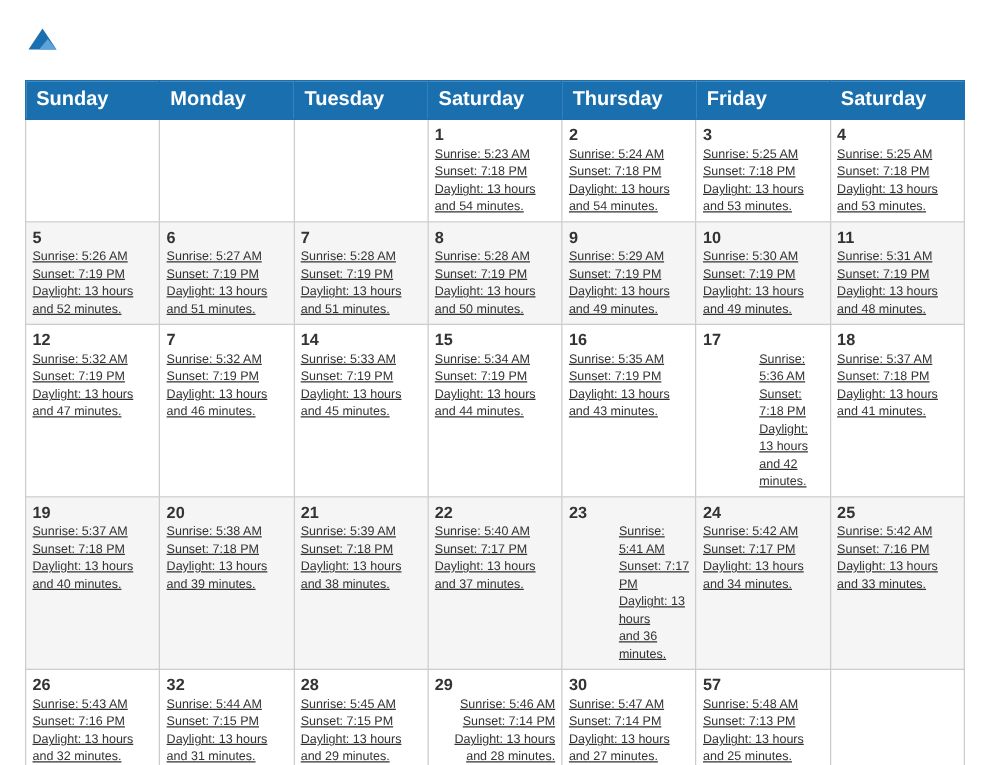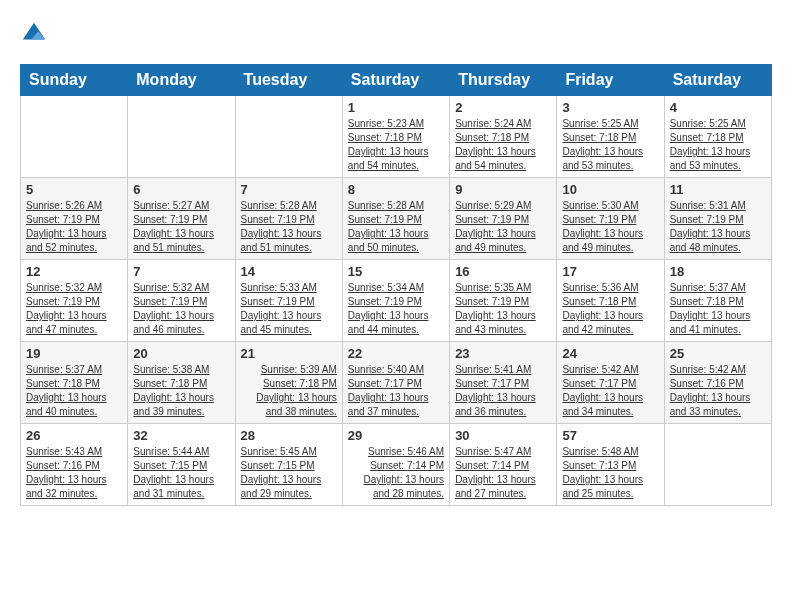--- a/index.html
+++ b/index.html
@@ -243,21 +243,21 @@
         </td>
         <td>
           <span class="day-number">16</span>
           <div class="day-info" style="white-space: pre-line;">Sunrise: 5:35 AM
 Sunset: 7:19 PM
 Daylight: 13 hours
 and 43 minutes.</div>
         </td>
         <td>
           <span class="day-number">17</span>
-          <div class="day-info" style="white-space: pre-line;">Sunrise: 5:36 AM
+          <div class="day-info" style="white-space: pre-line; margin-left: 45px;">Sunrise: 5:36 AM
 Sunset: 7:18 PM
 Daylight: 13 hours
 and 42 minutes.</div>
         </td>
         <td>
           <span class="day-number">18</span>
           <div class="day-info" style="white-space: pre-line;">Sunrise: 5:37 AM
 Sunset: 7:18 PM
 Daylight: 13 hours
 and 41 minutes.</div>
@@ -273,35 +273,35 @@
         </td>
         <td>
           <span class="day-number">20</span>
           <div class="day-info" style="white-space: pre-line;">Sunrise: 5:38 AM
 Sunset: 7:18 PM
 Daylight: 13 hours
 and 39 minutes.</div>
         </td>
         <td>
           <span class="day-number">21</span>
-          <div class="day-info" style="white-space: pre-line; text-align: right;">Sunrise: 5:39 AM
+          <div class="day-info" style="white-space: pre-line;">Sunrise: 5:39 AM
 Sunset: 7:18 PM
 Daylight: 13 hours
 and 38 minutes.</div>
         </td>
         <td>
           <span class="day-number">22</span>
           <div class="day-info" style="white-space: pre-line;">Sunrise: 5:40 AM
 Sunset: 7:17 PM
 Daylight: 13 hours
 and 37 minutes.</div>
         </td>
         <td>
           <span class="day-number">23</span>
-          <div class="day-info" style="white-space: pre-line;">Sunrise: 5:41 AM
+          <div class="day-info" style="white-space: pre-line; margin-left: 40px;">Sunrise: 5:41 AM
 Sunset: 7:17 PM
 Daylight: 13 hours
 and 36 minutes.</div>
         </td>
         <td>
           <span class="day-number">24</span>
           <div class="day-info" style="white-space: pre-line;">Sunrise: 5:42 AM
 Sunset: 7:17 PM
 Daylight: 13 hours
 and 34 minutes.</div>

